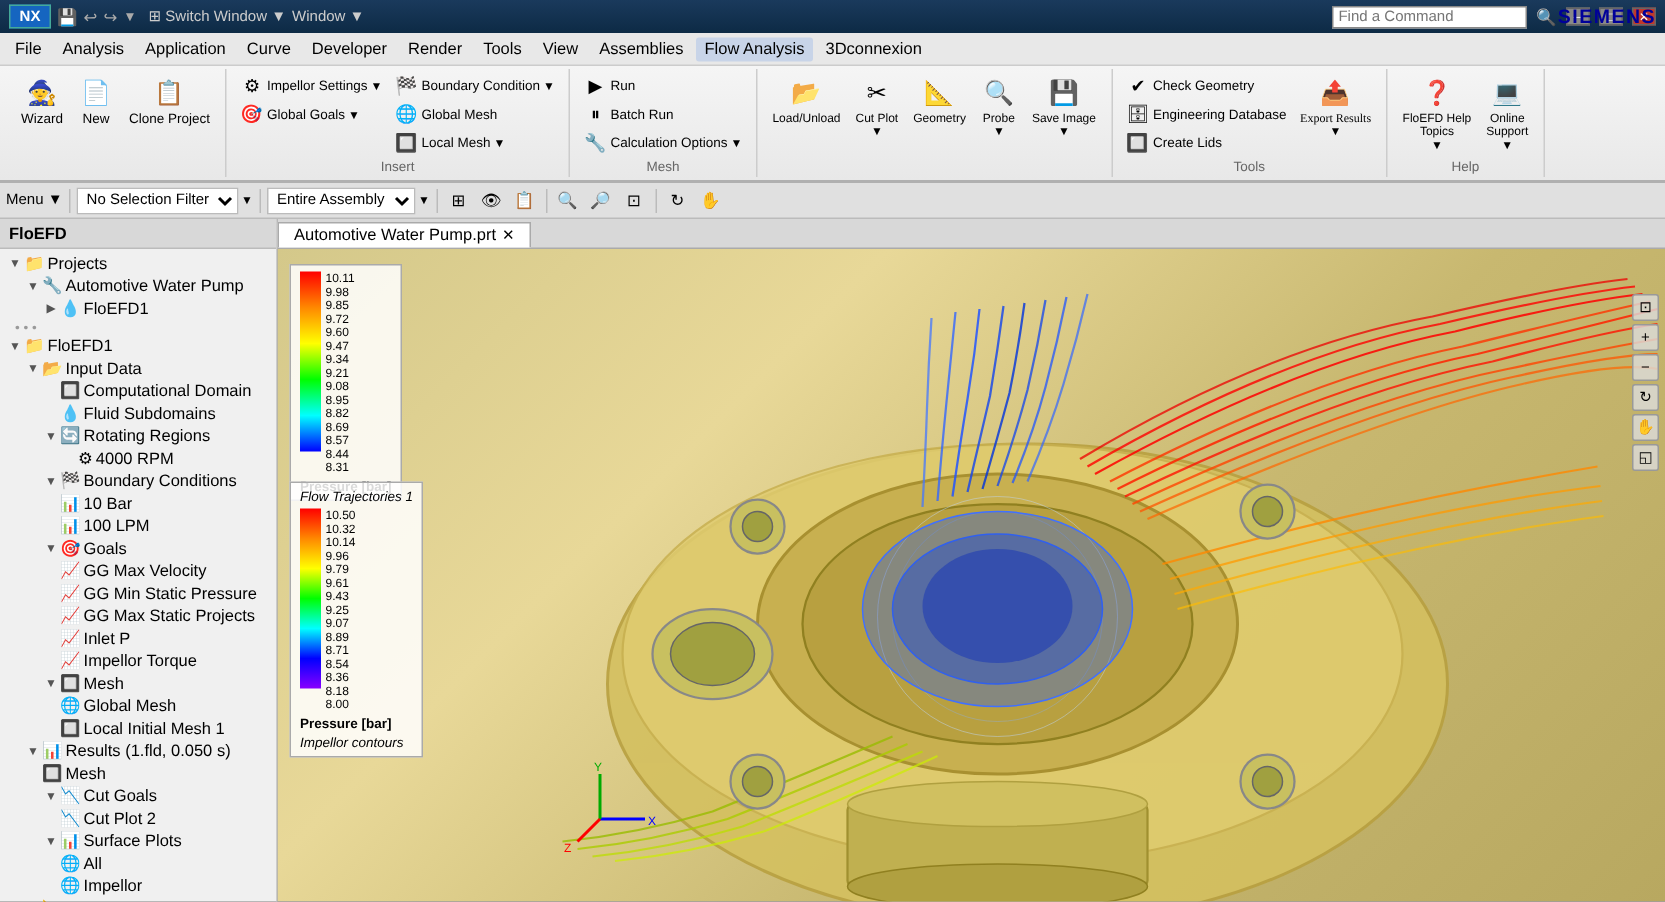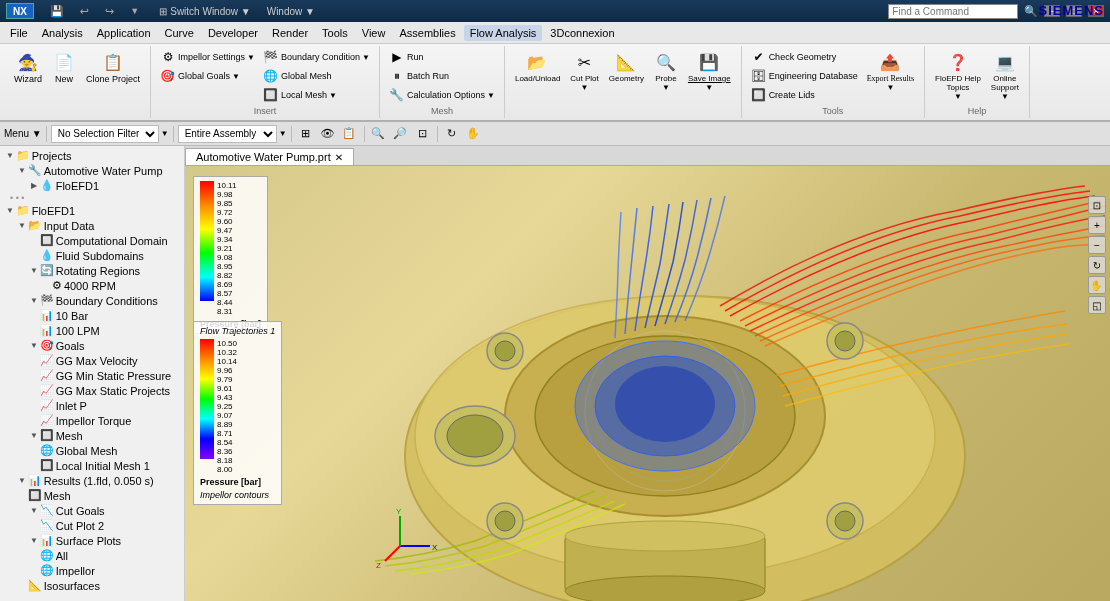--- a/index.html
+++ b/index.html
@@ -8,21 +8,21 @@
     
     #title-bar {
       height: 22px;
       background: linear-gradient(to bottom, #1a3a5c, #0d2a45);
       display: flex;
       align-items: center;
       justify-content: space-between;
       padding: 0 6px;
       color: white;
     }
-    #title-bar .left { display: flex; align-items: center; gap: 16px; }
+    #title-bar .left { display: flex; align-items: center; gap: 4px; }
     #title-bar .title { font-size: 11px; color: #cde; flex: 1; text-align: center; }
     .nx-logo { width: 28px; height: 16px; background: #1565c0; border: 1px solid #4a9; display: flex; align-items: center; justify-content: center; font-weight: bold; font-size: 10px; color: white; }
     .win-btn { width: 16px; height: 12px; background: #888; border: 1px solid #666; display: flex; align-items: center; justify-content: center; font-size: 8px; cursor: pointer; }
     .win-btn.close { background: #c0392b; }
 
     
     #menu-bar {
       height: 22px;
       background: #e8e8e8;
       display: flex;
@@ -454,21 +454,21 @@
           <div class="ribbon-icon">📐</div>
           <span style="font-size:8px;">Geometry</span>
         </div>
         <div class="ribbon-btn">
           <div class="ribbon-icon">🔍</div>
           <span style="font-size:8px;">Probe</span>
           <span style="font-size:8px;">▼</span>
         </div>
         <div class="ribbon-btn">
           <div class="ribbon-icon">💾</div>
-          <span style="font-size:8px;text-decoration:underline;">Save Image</span>
+          <span style="font-size:8px;">Save Image</span>
           <span style="font-size:8px;">▼</span>
         </div>
       </div>
     </div>
 
     <div class="ribbon-group">
       <div class="ribbon-items">
         <div class="ribbon-btn-row">
           <div class="ribbon-btn-small">
             <div class="ribbon-icon-small">✔</div>
@@ -532,20 +532,23 @@
   <div class="toolbar-btn">🔎</div>
   <div class="toolbar-btn">⊡</div>
   <div class="toolbar-sep"></div>
   <div class="toolbar-btn">↻</div>
   <div class="toolbar-btn">✋</div>
 </div>
 
 <div id="main">
 
   <div id="sidebar">
+    <div id="sidebar-header">
+      <span>FloEFD</span>
+    </div>
     <div id="sidebar-tree">
 
       <div class="tree-item">
         <span class="tree-expander">▼</span>
         <span class="tree-icon">📁</span>
         <span class="tree-label">Projects</span>
       </div>
       <div class="tree-item" style="padding-left:14px;">
         <span class="tree-expander">▼</span>
         <span class="tree-icon">🔧</span>

